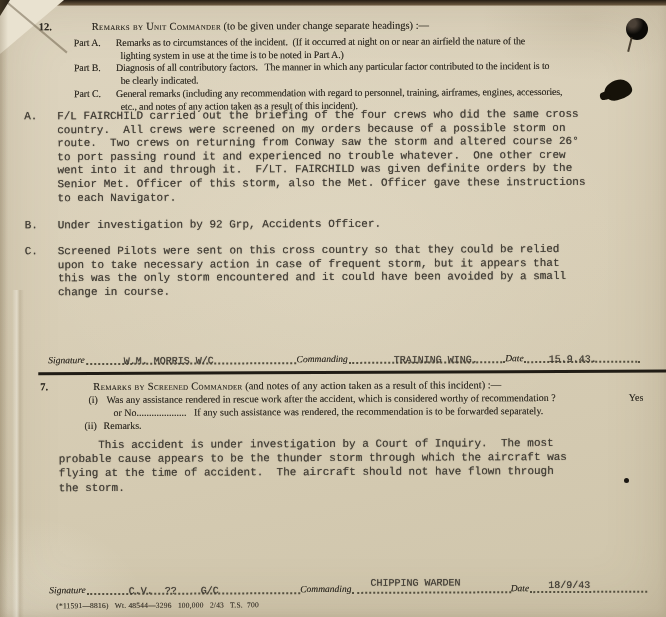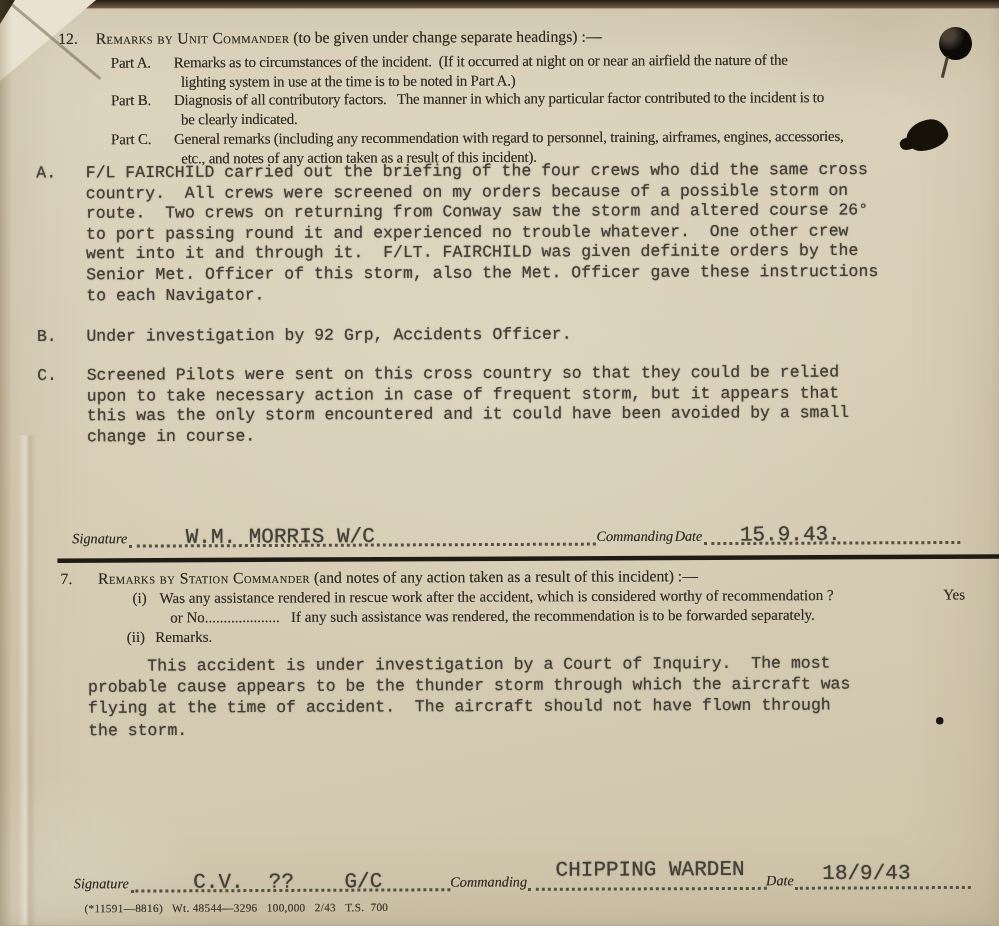--- a/index.html
+++ b/index.html
@@ -34,38 +34,38 @@
   .hole-tail{position:absolute;left:629px;top:37px;width:2px;height:15px;
     background:#34291c;opacity:.85;transform:rotate(14deg);}
   .ink-blot{position:absolute;left:604px;top:80px;width:28px;height:20px;background:#161209;
     border-radius:58% 42% 60% 40% / 55% 60% 40% 45%;transform:rotate(-12deg);}
   .ink-blot::after{content:"";position:absolute;left:-5px;top:9px;width:10px;height:8px;
     background:#161209;border-radius:50% 60% 40% 50%;}
   .ink-dot{position:absolute;left:624px;top:478px;width:5px;height:5px;border-radius:50%;background:#1a1712;}
   
   .printed{font-family:"Liberation Serif",serif;color:#2e2a22;text-shadow:0 0 0.4px rgba(40,35,28,0.5);}
   .sec-head{position:absolute;font-size:10.5px;line-height:12px;white-space:nowrap;}
-  .sec-head .num{position:absolute;left:0;top:0;font-weight:normal;}
+  .sec-head .num{position:absolute;left:0;top:0;font-weight:bold;}
   .sec-head .title{position:absolute;left:25px;top:0;}
-  .sc{font-variant:small-caps;letter-spacing:0.3px;}
+  .sc{font-variant:small-caps;letter-spacing:0.3px;margin-left:28px;}
   .parts{position:absolute;left:75px;top:36px;width:578px;}
   .part-row{display:grid;grid-template-columns:42px 1fr;font-size:10px;line-height:12.7px;letter-spacing:-0.15px;}
   .part-text{white-space:pre-wrap;}
   
   .typed{font-family:"Liberation Mono","DejaVu Sans Mono",monospace;color:#433f37;
     text-shadow:0 0 0.8px rgba(56,50,42,0.75);}
   .typed-remark{position:absolute;left:25px;width:620px;}
   .typed-remark .tlabel{position:absolute;left:0;top:0;font-size:11px;line-height:13.6px;}
   .typed-remark .ttext{position:absolute;left:33px;top:0;width:575px;font-size:11px;line-height:13.6px;white-space:pre-wrap;}
   .typed-para{position:absolute;left:58px;top:437px;width:560px;font-size:11px;line-height:14.2px;white-space:pre-wrap;}
   
   .sig-row{position:absolute;display:flex;align-items:flex-end;}
   .sig-lab{font-style:italic;font-size:9.5px;line-height:10px;padding:0 1px 0 0;white-space:nowrap;}
   .dotted{position:relative;border-bottom:2px dotted #55503f;height:12px;}
-  .sig-val{position:absolute;font-size:14px;white-space:pre;margin-top:32px;}
+  .sig-val{position:absolute;font-size:10px;white-space:pre;margin-top:32px;}
   .on-line{bottom:-4px;}
   .above-line{bottom:3px;}
   .thick-rule{position:absolute;left:38px;top:371px;width:628px;height:3px;background:#201c15;}
   
   .item-i1{position:absolute;left:88px;top:393px;width:557px;display:flex;font-size:10px;line-height:12px;}
   .item-i1 .ilabel{flex:0 0 18px;}
   .item-i1 .itext{white-space:pre-wrap;}
   .item-i1 .ianswer{margin-left:auto;padding-right:2px;}
   .item-i2{position:absolute;left:113px;top:406px;width:532px;font-size:10px;line-height:12px;white-space:pre-wrap;}
   .item-ii{position:absolute;left:84px;top:419px;font-size:10px;line-height:12px;}
@@ -123,31 +123,34 @@
 this was the only storm encountered and it could have been avoided by a small
 change in course.</div>
     </div>
 
     <div class="sig-row printed" style="left:48px;top:350px;width:592px;">
       <span class="sig-lab">Signature</span>
       <span class="dotted" style="flex:1.55;">
         <span class="sig-val typed on-line" style="left:38px;">W.M. MORRIS W/C</span>
       </span>
       <span class="sig-lab">Commanding</span>
+      <span class="dotted" style="flex:1.15;">
+        <span class="sig-val typed on-line" style="left:45px;">TRAINING WING.</span>
+      </span>
       <span class="sig-lab">Date</span>
       <span class="dotted" style="flex:0.85;">
         <span class="sig-val typed on-line" style="left:24px;">15.9.43.</span>
       </span>
     </div>
 
     <div class="thick-rule"></div>
 
     <div class="sec-head printed" style="left:40px;top:380px;">
       <span class="num">7.</span>
-      <span class="title"><span class="sc">Remarks by Station Commander</span>&nbsp;<span>(and notes of any action taken as a result of this incident) :—</span></span>
+      <span class="title"><span class="sc">Remarks by Screened Commander</span>&nbsp;<span>(and notes of any action taken as a result of this incident) :—</span></span>
     </div>
 
     <div class="item-i1 printed">
       <span class="ilabel">(i)</span>
       <span class="itext">Was any assistance rendered in rescue work after the accident, which is considered worthy of recommendation ?</span>
       <span class="ianswer">Yes</span>
     </div>
     <div class="item-i2 printed">or No....................   If any such assistance was rendered, the recommendation is to be forwarded separately.</div>
 
     <div class="item-ii printed">

